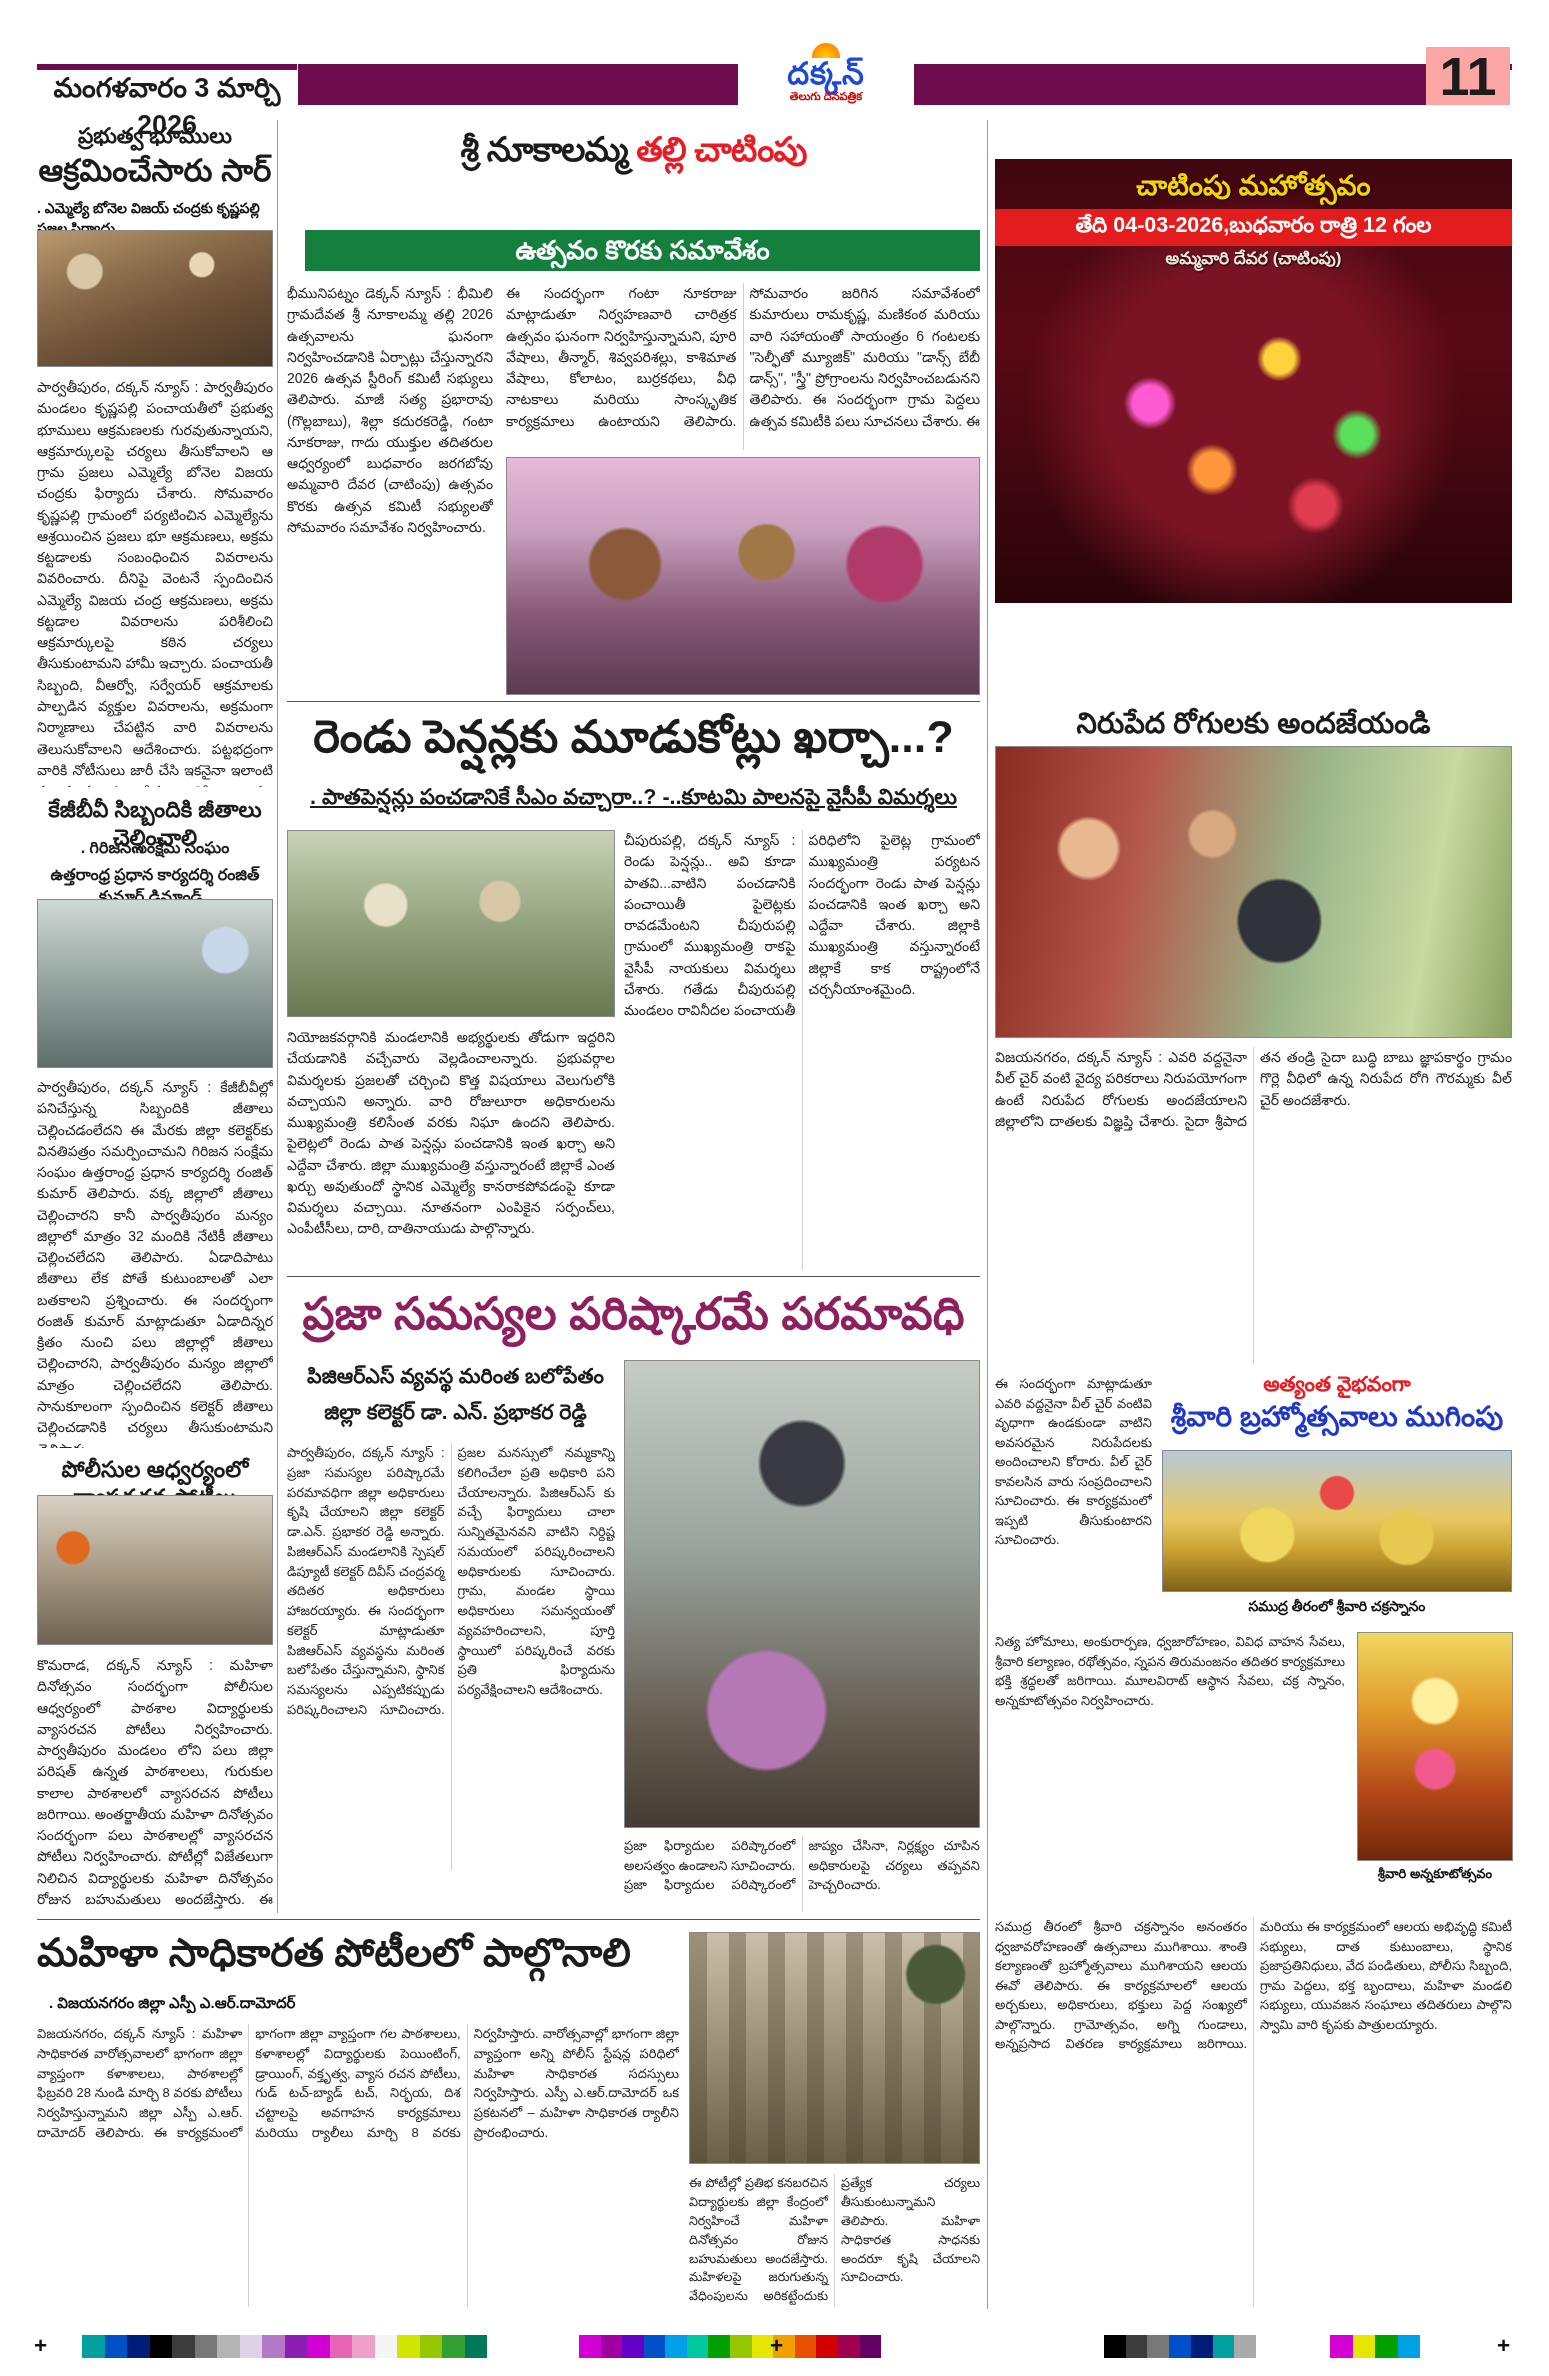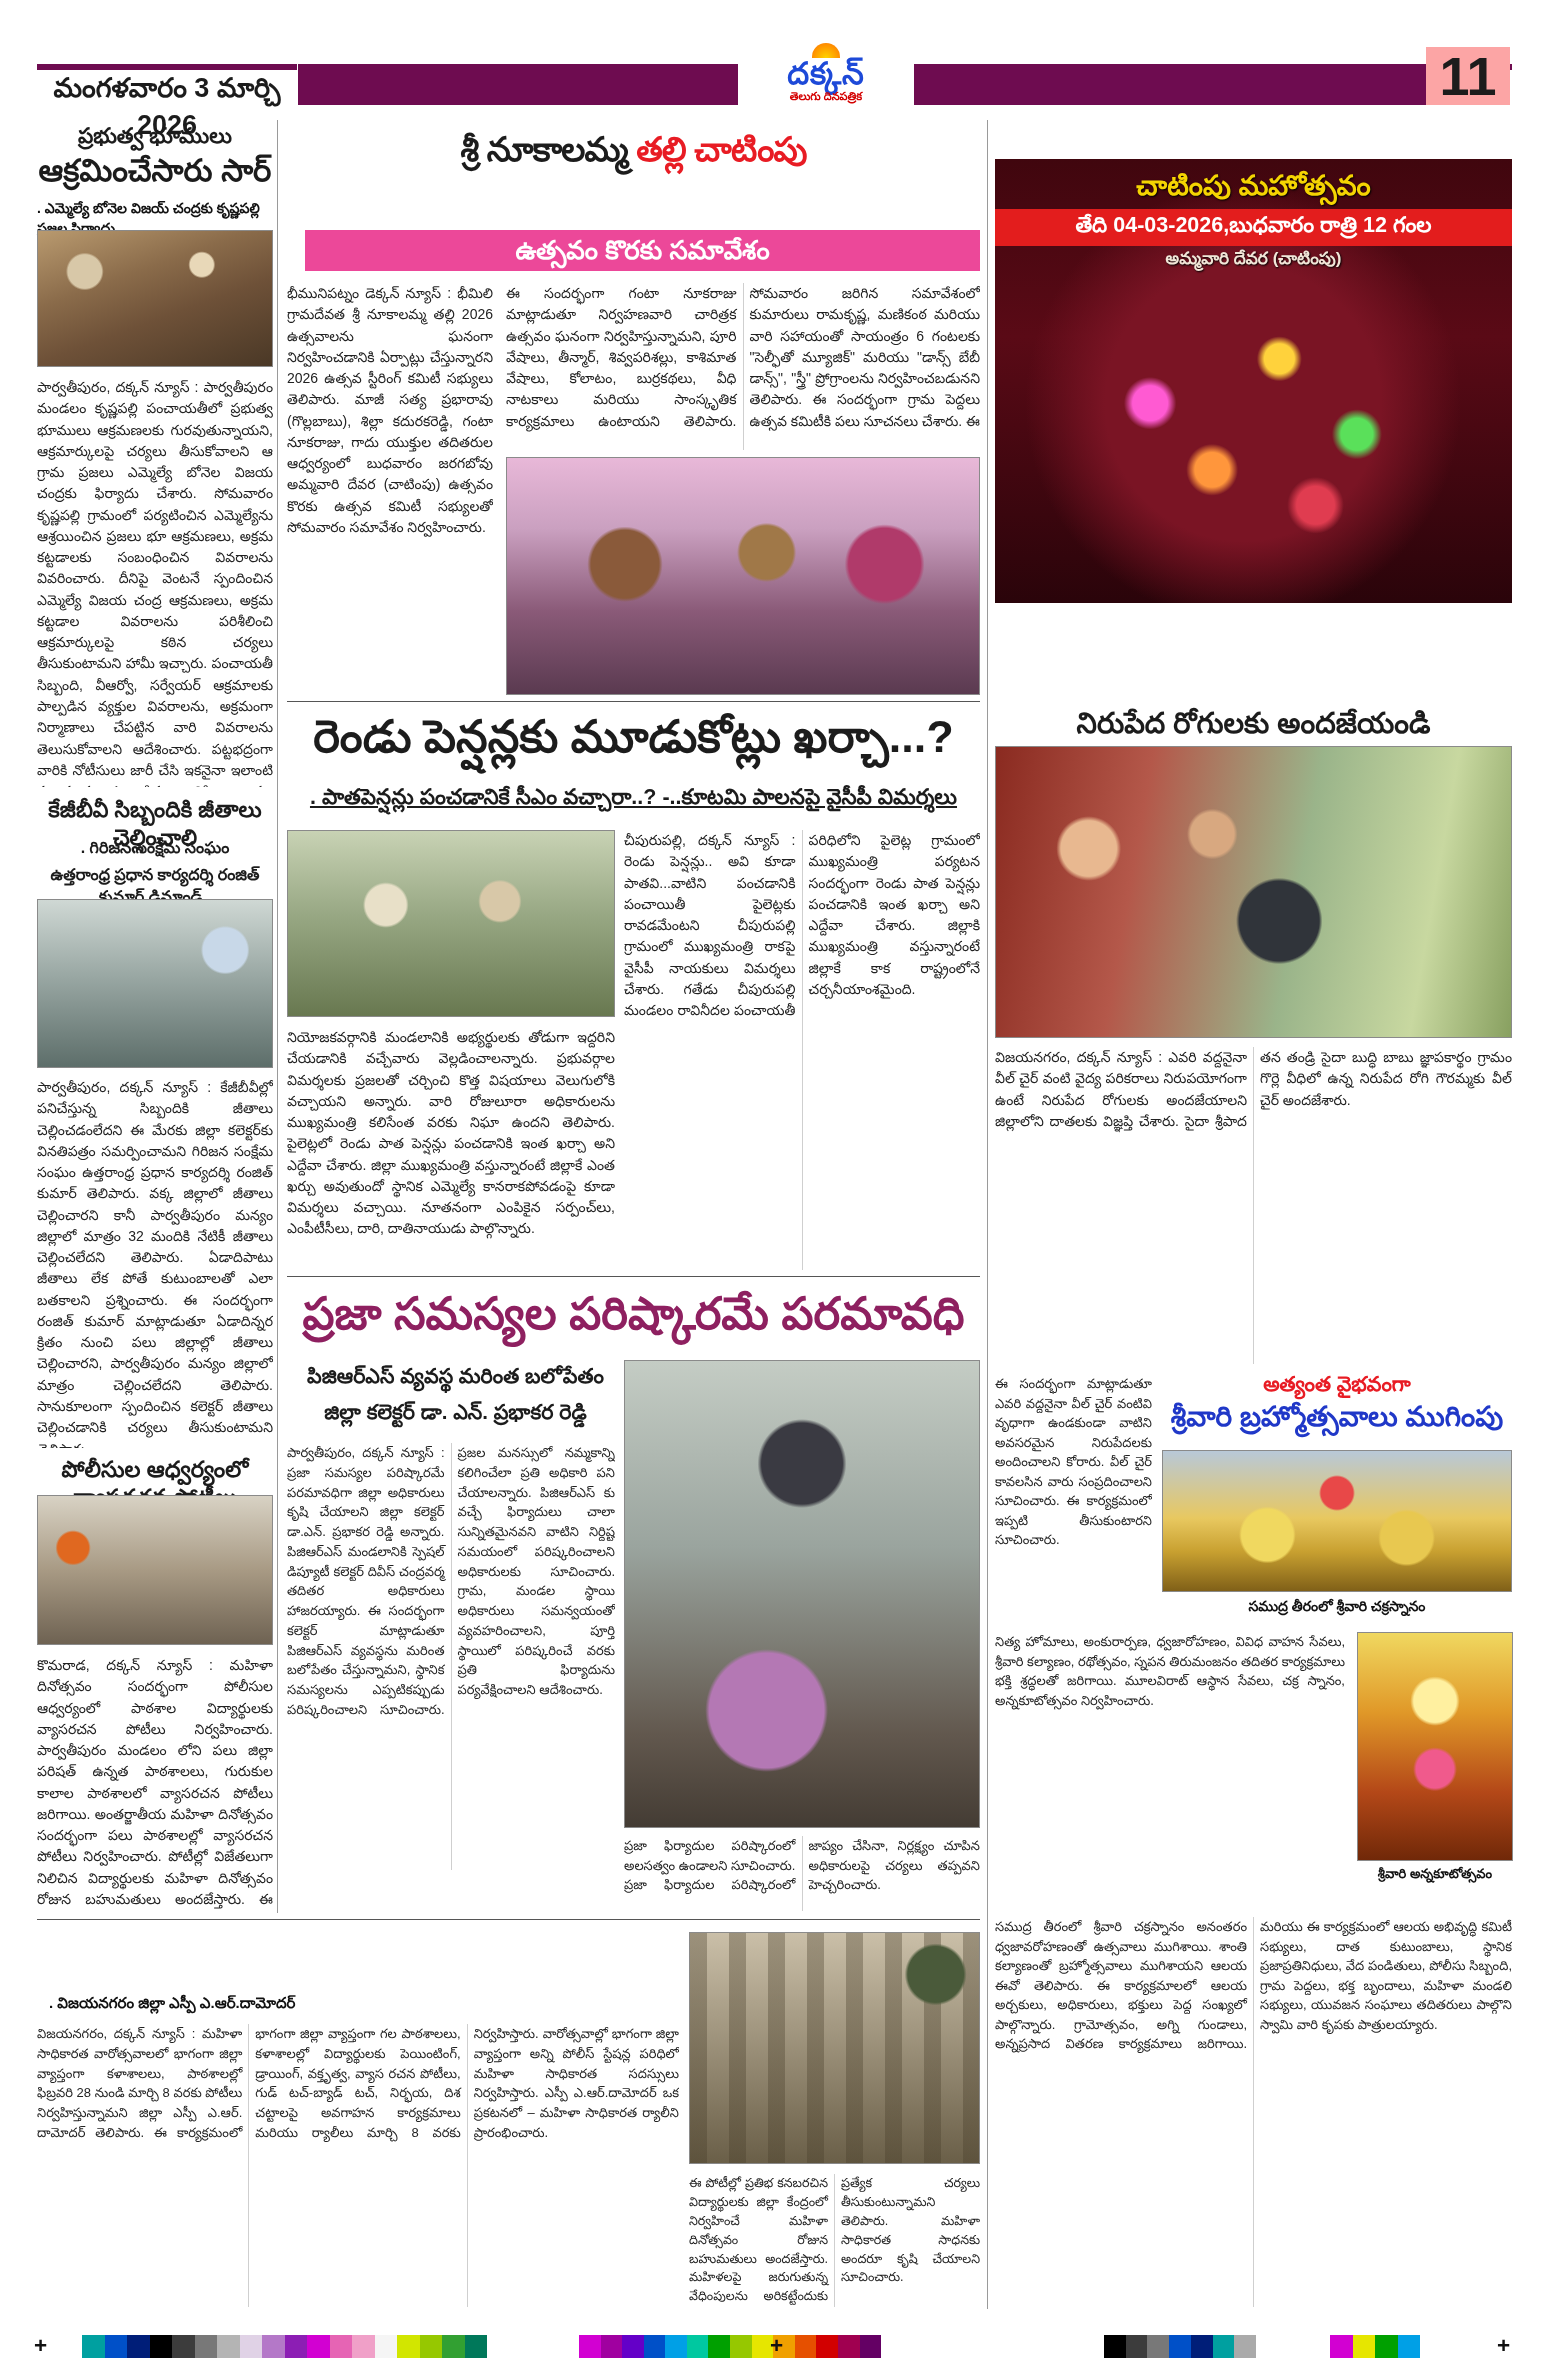--- a/index.html
+++ b/index.html
@@ -70,21 +70,21 @@
 
   <div class="abs center headline-sm" style="left:37px;top:1456px;width:236px;font-size:22.5px;">పోలీసుల ఆధ్వర్యంలో వ్యాసరచన పోటీలు</div>
   <div class="abs photo" style="left:37px;top:1495px;width:236px;height:150px;background:
       radial-gradient(circle at 15% 35%,#e06820 0 7%,transparent 8%),
       linear-gradient(180deg,#d8d2c4 0%,#a89a84 50%,#6e6252 100%);"></div>
   <div class="abs jus body-txt" style="left:37px;top:1655px;width:236px;height:255px;overflow:hidden;">కొమరాడ, దక్కన్ న్యూస్ : మహిళా దినోత్సవం సందర్భంగా పోలీసుల ఆధ్వర్యంలో పాఠశాల విద్యార్థులకు వ్యాసరచన పోటీలు నిర్వహించారు. పార్వతీపురం మండలం లోని పలు జిల్లా పరిషత్ ఉన్నత పాఠశాలలు, గురుకుల కాలాల పాఠశాలలో వ్యాసరచన పోటీలు జరిగాయి. అంతర్జాతీయ మహిళా దినోత్సవం సందర్భంగా పలు పాఠశాలల్లో వ్యాసరచన పోటీలు నిర్వహించారు. పోటీల్లో విజేతలుగా నిలిచిన విద్యార్థులకు మహిళా దినోత్సవం రోజున బహుమతులు అందజేస్తారు. ఈ కార్యక్రమంలో పోలీస్ సిబ్బంది, పాఠశాల ప్రధానోపాధ్యాయులు, ఉపాధ్యాయులు పాల్గొన్నారు.</div>
 
   <div class="abs center headline-xl" style="left:287px;top:129px;width:693px;">
     <span>శ్రీ నూకాలమ్మ</span><span style="color:#e81c24;"> తల్లి చాటింపు</span>
   </div>
-  <div class="abs center" style="left:305px;top:230px;width:675px;height:41px;background:#ec4899;color:#fff;font-size:26px;font-weight:bold;line-height:41px;">ఉత్సవం కొరకు సమావేశం</div>
+  <div class="abs center" style="left:305px;top:230px;width:675px;height:41px;background:#15803d;color:#fff;font-size:26px;font-weight:bold;line-height:41px;">ఉత్సవం కొరకు సమావేశం</div>
   <div class="abs jus body-txt" style="left:287px;top:283px;width:206px;height:412px;overflow:hidden;">భీమునిపట్నం డెక్కన్ న్యూస్ : భీమిలి గ్రామదేవత శ్రీ నూకాలమ్మ తల్లి 2026 ఉత్సవాలను ఘనంగా నిర్వహించడానికి ఏర్పాట్లు చేస్తున్నారని 2026 ఉత్సవ స్టీరింగ్ కమిటీ సభ్యులు తెలిపారు. మాజీ సత్య ప్రభారావు (గొల్లబాబు), శిల్లా కదురకరెడ్డి, గంటా నూకరాజు, గాదు యుక్తుల తదితరుల ఆధ్వర్యంలో బుధవారం జరగబోవు అమ్మవారి దేవర (చాటింపు) ఉత్సవం కొరకు ఉత్సవ కమిటీ సభ్యులతో సోమవారం సమావేశం నిర్వహించారు.</div>
   <div class="abs jus body-txt cols2" style="left:506px;top:283px;width:474px;height:167px;overflow:hidden;">ఈ సందర్భంగా గంటా నూకరాజు మాట్లాడుతూ నిర్వహణవారి చారిత్రక ఉత్సవం ఘనంగా నిర్వహిస్తున్నామని, పూరి వేషాలు, తీన్మార్, శివ్వపరిశల్లు, కాశిమాత వేషాలు, కోలాటం, బుర్రకథలు, వీధి నాటకాలు మరియు సాంస్కృతిక కార్యక్రమాలు ఉంటాయని తెలిపారు. సోమవారం జరిగిన సమావేశంలో కుమారులు రామకృష్ణ, మణికంఠ మరియు వారి సహాయంతో సాయంత్రం 6 గంటలకు "సెల్ఫీతో మ్యూజిక్" మరియు "డాన్స్ బేబీ డాన్స్", "స్త్రీ" ప్రోగ్రాంలను నిర్వహించబడునని తెలిపారు. ఈ సందర్భంగా గ్రామ పెద్దలు ఉత్సవ కమిటీకి పలు సూచనలు చేశారు. ఈ సమావేశంలో శిల్లా వంశీ రెడ్డి, కొక్కిరి అప్పన్న, కాసి నాగిరెడ్ల స్వామి, యానాపు శ్రీనివాసరావు, నర్సింగరావు తదితరులు పాల్గొన్నారు.</div>
   <div class="abs photo" style="left:506px;top:457px;width:474px;height:238px;background:
       radial-gradient(circle at 25% 45%,#8a5a3a 0 9%,transparent 10%),
       radial-gradient(circle at 55% 40%,#a07848 0 9%,transparent 10%),
       radial-gradient(circle at 80% 45%,#b03a6a 0 9%,transparent 10%),
       linear-gradient(180deg,#e8b8d8 0%,#caa0c0 30%,#8a5a78 65%,#5a3a50 100%);"></div>
 
   <div class="abs hairline-h" style="left:287px;top:701px;width:693px;"></div>
   <div class="abs center" style="left:287px;top:710px;width:693px;font-size:45px;font-weight:bold;line-height:1.2;">రెండు పెన్షన్లకు మూడుకోట్లు ఖర్చా...?</div>
@@ -101,20 +101,21 @@
   <div class="abs center deck" style="left:296px;top:1362px;width:319px;font-size:20.6px;">పిజిఆర్ఎస్ వ్యవస్థ మరింత బలోపేతం</div>
   <div class="abs center deck" style="left:296px;top:1398px;width:319px;font-size:20.6px;">జిల్లా కలెక్టర్ డా. ఎన్. ప్రభాకర రెడ్డి</div>
   <div class="abs jus body-txt cols2" style="left:287px;top:1443px;width:328px;height:427px;overflow:hidden;font-size:13px;">పార్వతీపురం, దక్కన్ న్యూస్ : ప్రజా సమస్యల పరిష్కారమే పరమావధిగా జిల్లా అధికారులు కృషి చేయాలని జిల్లా కలెక్టర్ డా.ఎన్. ప్రభాకర రెడ్డి అన్నారు. పిజిఆర్ఎస్ మండలానికి స్పెషల్ డిప్యూటీ కలెక్టర్ దివీస్ చంద్రవర్మ తదితర అధికారులు హాజరయ్యారు. ఈ సందర్భంగా కలెక్టర్ మాట్లాడుతూ పిజిఆర్ఎస్ వ్యవస్థను మరింత బలోపేతం చేస్తున్నామని, స్థానిక సమస్యలను ఎప్పటికప్పుడు పరిష్కరించాలని సూచించారు. ప్రజల మనస్సులో నమ్మకాన్ని కలిగించేలా ప్రతి అధికారి పని చేయాలన్నారు. పిజిఆర్ఎస్ కు వచ్చే ఫిర్యాదులు చాలా సున్నితమైనవని వాటిని నిర్దిష్ట సమయంలో పరిష్కరించాలని అధికారులకు సూచించారు. గ్రామ, మండల స్థాయి అధికారులు సమన్వయంతో వ్యవహరించాలని, పూర్తి స్థాయిలో పరిష్కరించే వరకు ప్రతి ఫిర్యాదును పర్యవేక్షించాలని ఆదేశించారు.</div>
   <div class="abs photo" style="left:624px;top:1360px;width:356px;height:468px;background:
       radial-gradient(circle at 50% 22%,#3a3a42 0 10%,transparent 11%),
       radial-gradient(circle at 40% 75%,#b478b4 0 14%,transparent 15%),
       linear-gradient(180deg,#c4ccc4 0%,#9aa49e 40%,#62584e 80%,#443c34 100%);"></div>
   <div class="abs jus body-sm cols2" style="left:624px;top:1836px;width:356px;height:75px;overflow:hidden;">ప్రజా ఫిర్యాదుల పరిష్కారంలో అలసత్వం ఉండాలని సూచించారు. ప్రజా ఫిర్యాదుల పరిష్కారంలో జాప్యం చేసినా, నిర్లక్ష్యం చూపిన అధికారులపై చర్యలు తప్పవని హెచ్చరించారు.</div>
 
   <div class="abs hairline-h" style="left:37px;top:1919px;width:943px;"></div>
+  <div class="abs headline-lg" style="left:37px;top:1930px;width:646px;font-size:39px;">మహిళా సాధికారత పోటీలలో పాల్గొనాలి</div>
   <div class="abs byline" style="left:49px;top:1994px;width:487px;">. విజయనగరం జిల్లా ఎస్పీ ఎ.ఆర్.దామోదర్</div>
   <div class="abs photo" style="left:689px;top:1932px;width:291px;height:232px;background:
       radial-gradient(circle at 85% 18%,#4a5a3a 0 9%,transparent 10%),
       repeating-linear-gradient(90deg,rgba(70,60,40,.35) 0 17px,rgba(0,0,0,0) 17px 39px),
       linear-gradient(180deg,#cabfa8 0%,#9a8f78 50%,#6a5f48 100%);"></div>
   <div class="abs jus body-txt cols3" style="left:37px;top:2024px;width:642px;height:283px;overflow:hidden;font-size:13px;">విజయనగరం, దక్కన్ న్యూస్ : మహిళా సాధికారత వారోత్సవాలలో భాగంగా జిల్లా వ్యాప్తంగా కళాశాలలు, పాఠశాలల్లో ఫిబ్రవరి 28 నుండి మార్చి 8 వరకు పోటీలు నిర్వహిస్తున్నామని జిల్లా ఎస్పీ ఎ.ఆర్. దామోదర్ తెలిపారు. ఈ కార్యక్రమంలో భాగంగా జిల్లా వ్యాప్తంగా గల పాఠశాలలు, కళాశాలల్లో విద్యార్థులకు పెయింటింగ్, డ్రాయింగ్, వక్తృత్వ, వ్యాస రచన పోటీలు, గుడ్ టచ్-బ్యాడ్ టచ్, నిర్భయ, దిశ చట్టాలపై అవగాహన కార్యక్రమాలు మరియు ర్యాలీలు మార్చి 8 వరకు నిర్వహిస్తారు. వారోత్సవాల్లో భాగంగా జిల్లా వ్యాప్తంగా అన్ని పోలీస్ స్టేషన్ల పరిధిలో మహిళా సాధికారత సదస్సులు నిర్వహిస్తారు. ఎస్పీ ఎ.ఆర్.దామోదర్ ఒక ప్రకటనలో – మహిళా సాధికారత ర్యాలీని ప్రారంభించారు.</div>
   <div class="abs jus body-sm cols2" style="left:689px;top:2174px;width:291px;height:133px;overflow:hidden;font-size:12.6px;">ఈ పోటీల్లో ప్రతిభ కనబరచిన విద్యార్థులకు జిల్లా కేంద్రంలో నిర్వహించే మహిళా దినోత్సవం రోజున బహుమతులు అందజేస్తారు. మహిళలపై జరుగుతున్న వేధింపులను అరికట్టేందుకు ప్రత్యేక చర్యలు తీసుకుంటున్నామని తెలిపారు. మహిళా సాధికారత సాధనకు అందరూ కృషి చేయాలని సూచించారు.</div>
 
   <div class="abs" style="left:995px;top:159px;width:517px;height:444px;background:
       radial-gradient(circle at 30% 55%,#ff5ad2 0 4%,transparent 6%),

